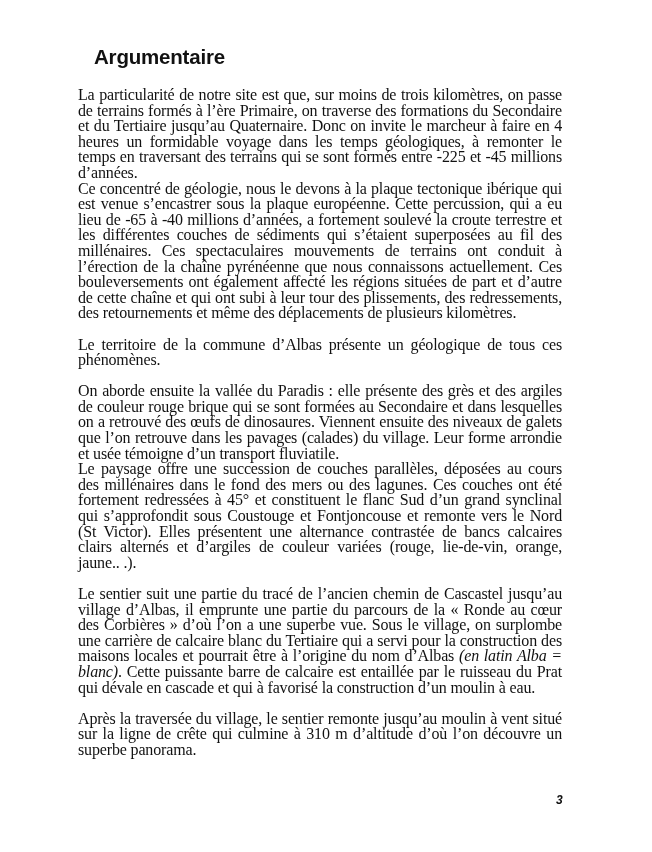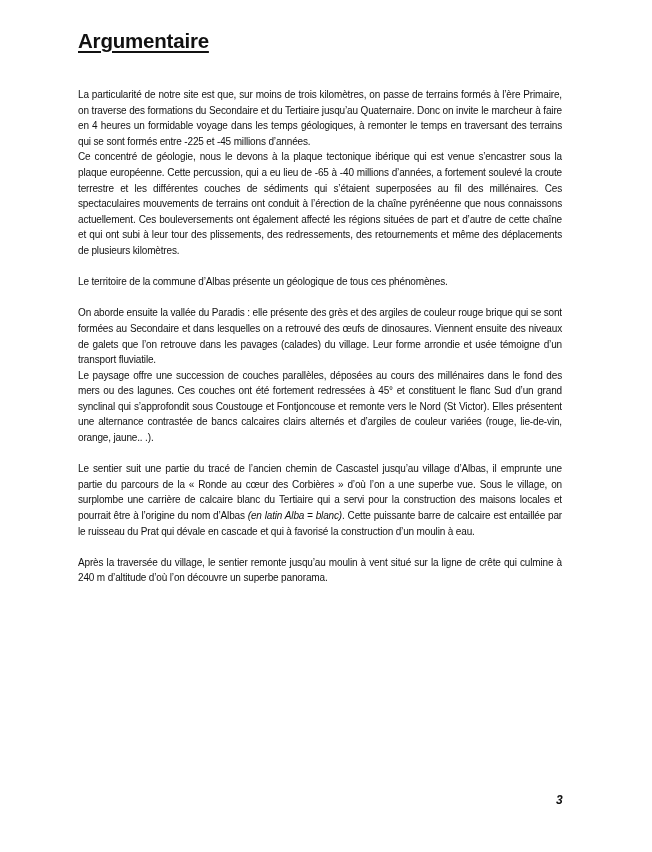--- a/index.html
+++ b/index.html
@@ -2,27 +2,27 @@
 <html><head>
   <meta charset="utf-8">
   <style>
     html, body { margin: 0; padding: 0; background: #ffffff; }
     body {
       width: 652px; height: 852px; position: relative; overflow: hidden;
       font-family: "Liberation Sans", sans-serif; color: #111;
     }
     .page-title {
       position: absolute; left: 78px; top: 29px;
-      font-size: 20.5px; font-weight: bold; text-decoration: underline;
+      font-size: 20.5px; font-weight: bold; 
       text-decoration-thickness: 2px; text-underline-offset: 3px;
-      letter-spacing: -0.2px; margin: 0;
+      letter-spacing: -0.2px; margin: 16px;
     }
     .body-text {
       position: absolute; left: 78px; top: 87px; width: 484px;
-      font-size: 10px; line-height: 15.6px; letter-spacing: -0.15px;
+      font-size: 16px; line-height: 15.6px; letter-spacing: -0.15px; font-family: Liberation Serif, serif;
     }
     .body-text p { margin: 0; text-align: justify; }
     .body-text p.last { text-align-last: left; }
     .gap { height: 15.6px; }
     .page-number {
       position: absolute; left: 556px; top: 793px;
       font-size: 12px; font-weight: bold; font-style: italic;
     }
     em { font-style: italic; }
   </style>
@@ -35,16 +35,16 @@
   <p class="last">La particularité de notre site est que, sur moins de trois kilomètres, on passe de terrains formés à l’ère Primaire, on traverse des formations du Secondaire et du Tertiaire jusqu’au Quaternaire. Donc on invite le marcheur à faire en 4 heures un formidable voyage dans les temps géologiques, à remonter le temps en traversant des terrains qui se sont formés entre -225 et -45 millions d’années.</p>
   <p class="last">Ce concentré de géologie, nous le devons à la plaque tectonique ibérique qui est venue s’encastrer sous la plaque européenne. Cette percussion, qui a eu lieu de -65 à -40 millions d’années, a fortement soulevé la croute terrestre et les différentes couches de sédiments qui s’étaient superposées au fil des millénaires. Ces spectaculaires mouvements de terrains ont conduit à l’érection de la chaîne pyrénéenne que nous connaissons actuellement. Ces bouleversements ont également affecté les régions situées de part et d’autre de cette chaîne et qui ont subi à leur tour des plissements, des redressements, des retournements et même des déplacements de plusieurs kilomètres.</p>
   <div class="gap"></div>
   <p class="last">Le territoire de la commune d’Albas présente un géologique de tous ces phénomènes.</p>
   <div class="gap"></div>
   <p class="last">On aborde ensuite la vallée du Paradis : elle présente des grès et des argiles de couleur rouge brique qui se sont formées au Secondaire et dans lesquelles on a retrouvé des œufs de dinosaures. Viennent ensuite des  niveaux de galets que l’on retrouve dans les pavages (calades) du village. Leur forme arrondie et usée témoigne d’un transport fluviatile.</p>
   <p class="last">Le paysage offre une succession de couches parallèles, déposées au  cours des millénaires dans le fond des mers ou des lagunes. Ces couches ont été fortement redressées à 45° et constituent le flanc Sud d’un grand synclinal qui s’approfondit sous Coustouge et Fontjoncouse et remonte vers le Nord (St Victor). Elles présentent une alternance contrastée de bancs calcaires clairs alternés et d’argiles de couleur variées (rouge, lie-de-vin, orange, jaune.. .).</p>
   <div class="gap"></div>
   <p class="last"><span>Le sentier suit une partie du tracé de l’ancien chemin de Cascastel jusqu’au village d’Albas, il emprunte une partie du parcours de la « Ronde au cœur des Corbières » d’où l’on a une superbe vue. Sous le village, on surplombe une carrière de calcaire blanc du Tertiaire qui a servi pour la construction des maisons locales et pourrait être à l’origine du nom d’Albas </span><em>(en latin Alba = blanc)</em><span>. Cette puissante barre de calcaire est entaillée par le ruisseau du Prat qui dévale en cascade et qui à favorisé la construction d’un moulin à eau.</span></p>
   <div class="gap"></div>
-  <p class="last">Après la traversée du village, le sentier remonte jusqu’au moulin à vent situé sur la ligne de crête qui culmine à 240 m d’altitude d’où l’on découvre un superbe panorama.</p>
+  <p class="last">Après la traversée du village, le sentier remonte jusqu’au moulin à vent situé sur la ligne de crête qui culmine à 310 m d’altitude d’où l’on découvre un superbe panorama.</p>
 </div>
 
 <div class="page-number">3</div>
 
 </body></html>

